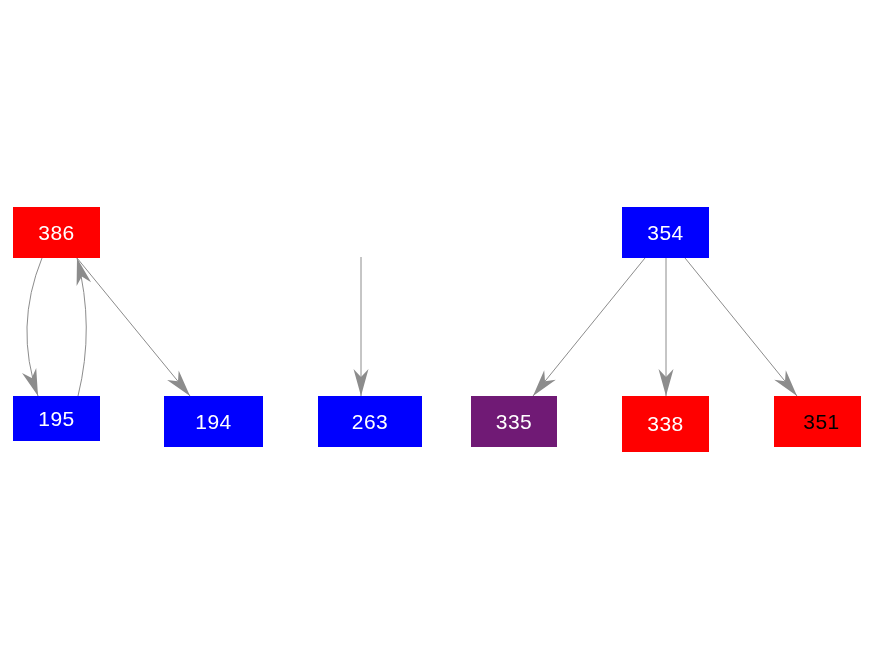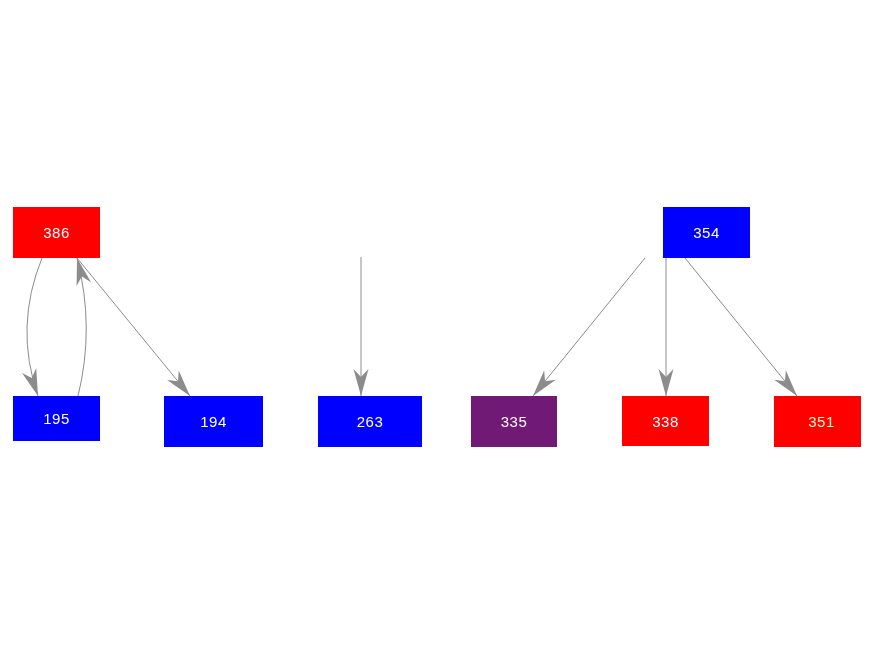--- a/index.html
+++ b/index.html
@@ -23,21 +23,21 @@
     height: 656px;
   }
   .node {
     position: absolute;
     display: flex;
     align-items: center;
     justify-content: center;
     box-sizing: border-box;
   }
   .node-label {
-    font-size: 15px;
+    font-size: 21px;
     letter-spacing: 0.5px;
   }
 </style>
 </head>
 <body>
 
 <div class="canvas">
   <svg class="edge-layer" xmlns="http://www.w3.org/2000/svg" width="876" height="656" viewBox="0 0 876 656">
       <path d="M 42 258 Q 14 327 38 396" fill="none" stroke="#8c8c8c" stroke-width="1"></path>
       <polygon points="38.0,396.0 22.0,373.0 31.8,378.1 36.2,368.0" fill="#8c8c8c"></polygon>
@@ -51,34 +51,34 @@
       <polygon points="533.0,396.0 544.2,370.3 545.0,381.2 555.8,379.8" fill="#8c8c8c"></polygon>
       <path d="M 666 258 L 666 396" fill="none" stroke="#8c8c8c" stroke-width="1"></path>
       <polygon points="666.0,396.0 658.5,369.0 666.0,377.0 673.5,369.0" fill="#8c8c8c"></polygon>
       <path d="M 685 258 L 797 396" fill="none" stroke="#8c8c8c" stroke-width="1"></path>
       <polygon points="797.0,396.0 774.2,379.8 785.0,381.2 785.8,370.3" fill="#8c8c8c"></polygon>
     </svg>
 
 <div class="node" style="left: 13px; top: 207px; width: 87px; height: 51px; background: rgb(255, 0, 0);">
       <span class="node-label" style="color: rgb(255, 255, 255);">386</span>
     </div>
-    <div class="node" style="left: 622px; top: 207px; width: 87px; height: 51px; background: rgb(0, 0, 255); margin-left: 41px;">
+    <div class="node" style="left: 622px; top: 207px; width: 87px; height: 51px; background: rgb(0, 0, 255);">
       <span class="node-label" style="color: rgb(255, 255, 255);">354</span>
     </div>
     <div class="node" style="left: 13px; top: 396px; width: 87px; height: 45px; background: rgb(0, 0, 255); text-align: right;">
       <span class="node-label" style="color: rgb(255, 255, 255);">195</span>
     </div>
     <div class="node" style="left: 164px; top: 396px; width: 99px; height: 51px; background: rgb(0, 0, 255);">
       <span class="node-label" style="color: rgb(255, 255, 255);">194</span>
     </div>
     <div class="node" style="left: 318px; top: 396px; width: 104px; height: 51px; background: rgb(0, 0, 255);">
       <span class="node-label" style="color: rgb(255, 255, 255);">263</span>
     </div>
     <div class="node" style="left: 471px; top: 396px; width: 86px; height: 51px; background: #701a75;">
       <span class="node-label" style="color: rgb(255, 255, 255);">335</span>
     </div>
-    <div class="node" style="left: 622px; top: 396px; width: 87px; height: 50px; background: rgb(255, 0, 0);">
+    <div class="node" style="left: 622px; top: 396px; width: 87px; height: 56px; background: rgb(255, 0, 0);">
       <span class="node-label" style="color: rgb(255, 255, 255);">338</span>
     </div>
     <div class="node" style="left: 774px; top: 396px; width: 87px; height: 51px; background: rgb(255, 0, 0);">
-      <span class="node-label" style="color: #fef9c3; margin-left: 8px;">351</span>
+      <span class="node-label" style="color: #000000; margin-left: 8px;">351</span>
     </div>
   </div>
 
 </body></html>

